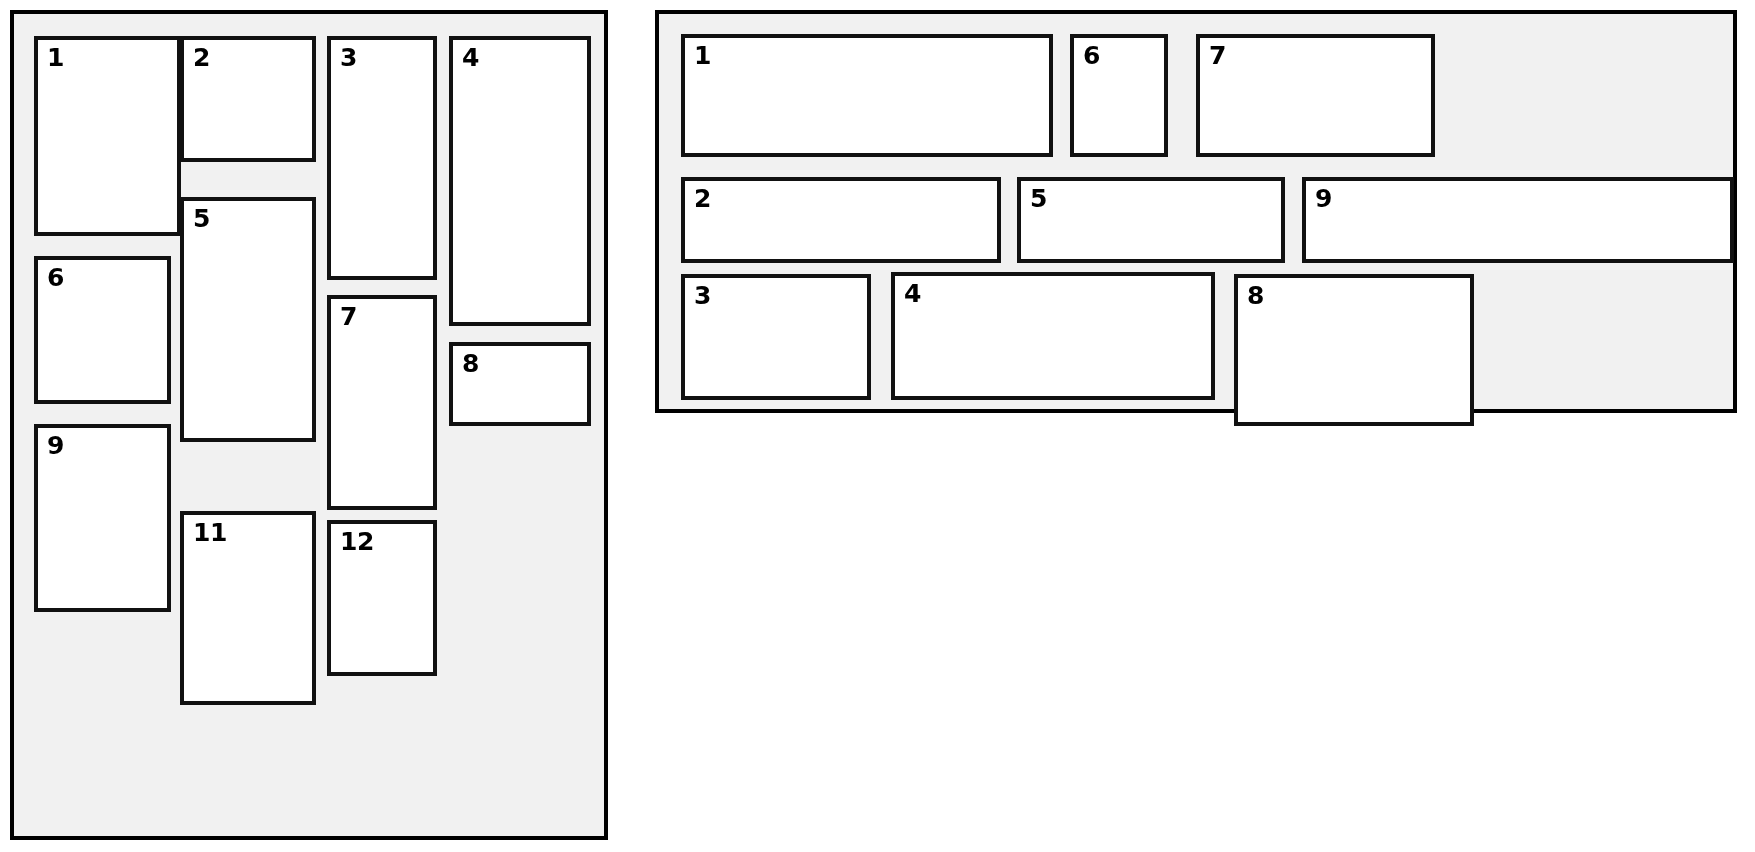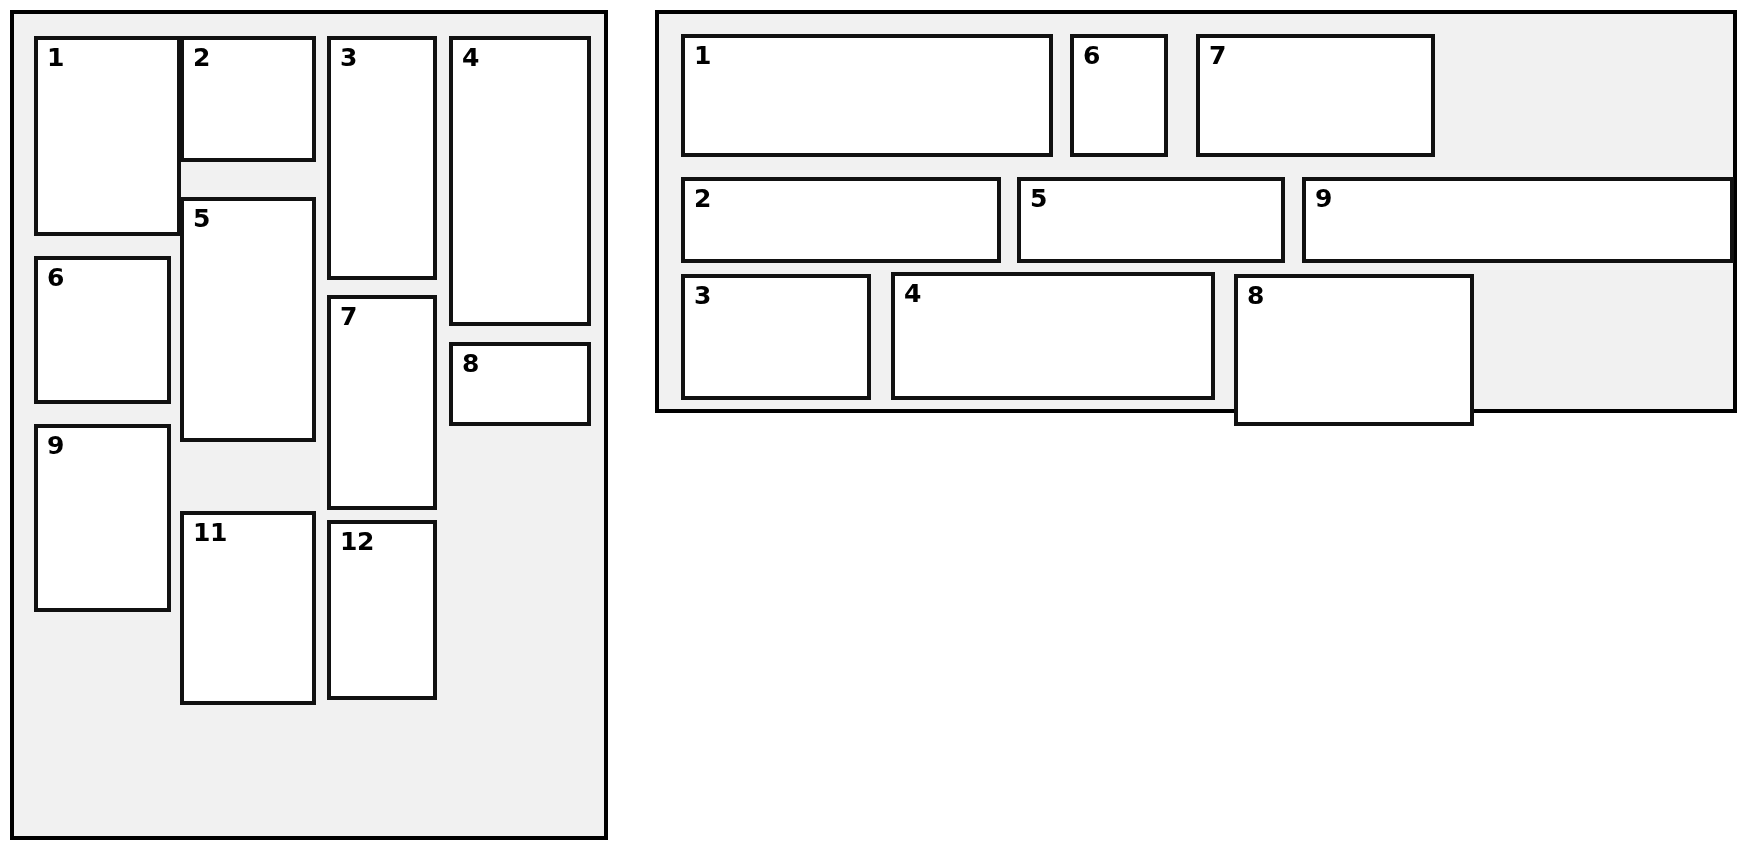--- a/index.html
+++ b/index.html
@@ -66,21 +66,21 @@
       </div>
       <div class="box" style="left: 435px; top: 328px; width: 142px; height: 84px; background: rgb(255, 255, 255); border-color: rgb(17, 17, 17);">
         <span class="box-label" style="color: rgb(0, 0, 0);">8</span>
       </div>
       <div class="box" style="left: 20px; top: 410px; width: 137px; height: 188px; background: rgb(255, 255, 255); border-color: rgb(17, 17, 17);">
         <span class="box-label" style="color: rgb(0, 0, 0);">9</span>
       </div>
       <div class="box" style="left: 166px; top: 452px; width: 136px; height: 194px; background: rgb(255, 255, 255); border-color: rgb(17, 17, 17); margin-top: 45px;">
         <span class="box-label" style="color: rgb(0, 0, 0);">11</span>
       </div>
-      <div class="box" style="left: 313px; top: 506px; width: 110px; height: 180px; background: rgb(255, 255, 255); border-color: rgb(17, 17, 17);">
+      <div class="box" style="left: 313px; top: 506px; width: 110px; height: 156px; background: rgb(255, 255, 255); border-color: rgb(17, 17, 17);">
         <span class="box-label" style="color: rgb(0, 0, 0);">12</span>
       </div>
     </div>
     <div class="panel" style="left: 655px; top: 10px; width: 1082px; height: 403px; background: rgb(241, 241, 241); border-color: rgb(0, 0, 0);">
       <div class="box" style="left: 22px; top: 20px; width: 372px; height: 123px; background: rgb(255, 255, 255); border-color: rgb(17, 17, 17);">
         <span class="box-label" style="color: rgb(0, 0, 0);">1</span>
       </div>
       <div class="box" style="left: 411px; top: 20px; width: 98px; height: 123px; background: rgb(255, 255, 255); border-color: rgb(17, 17, 17);">
         <span class="box-label" style="color: rgb(0, 0, 0);">6</span>
       </div>

